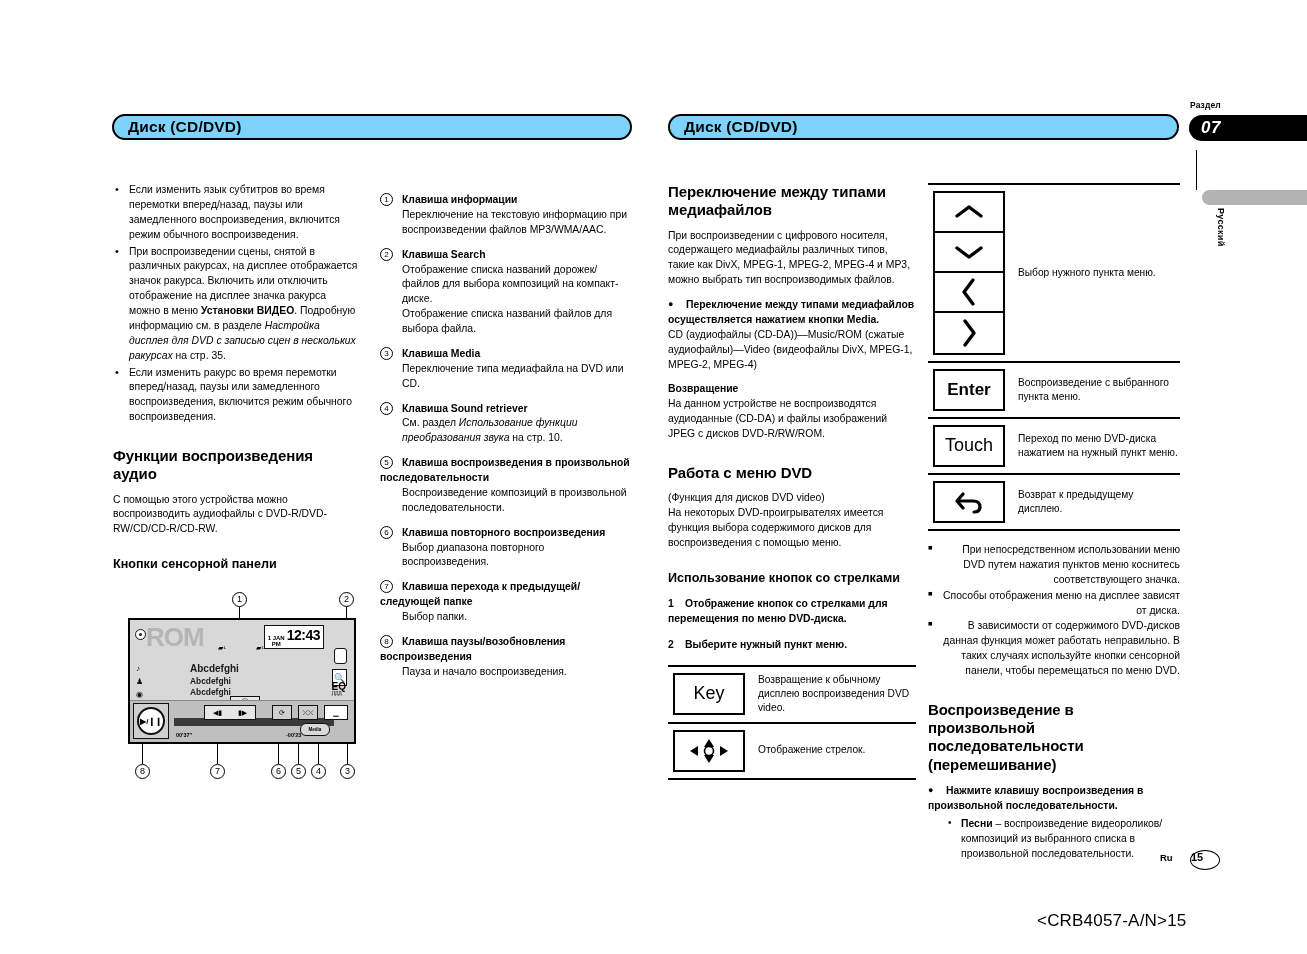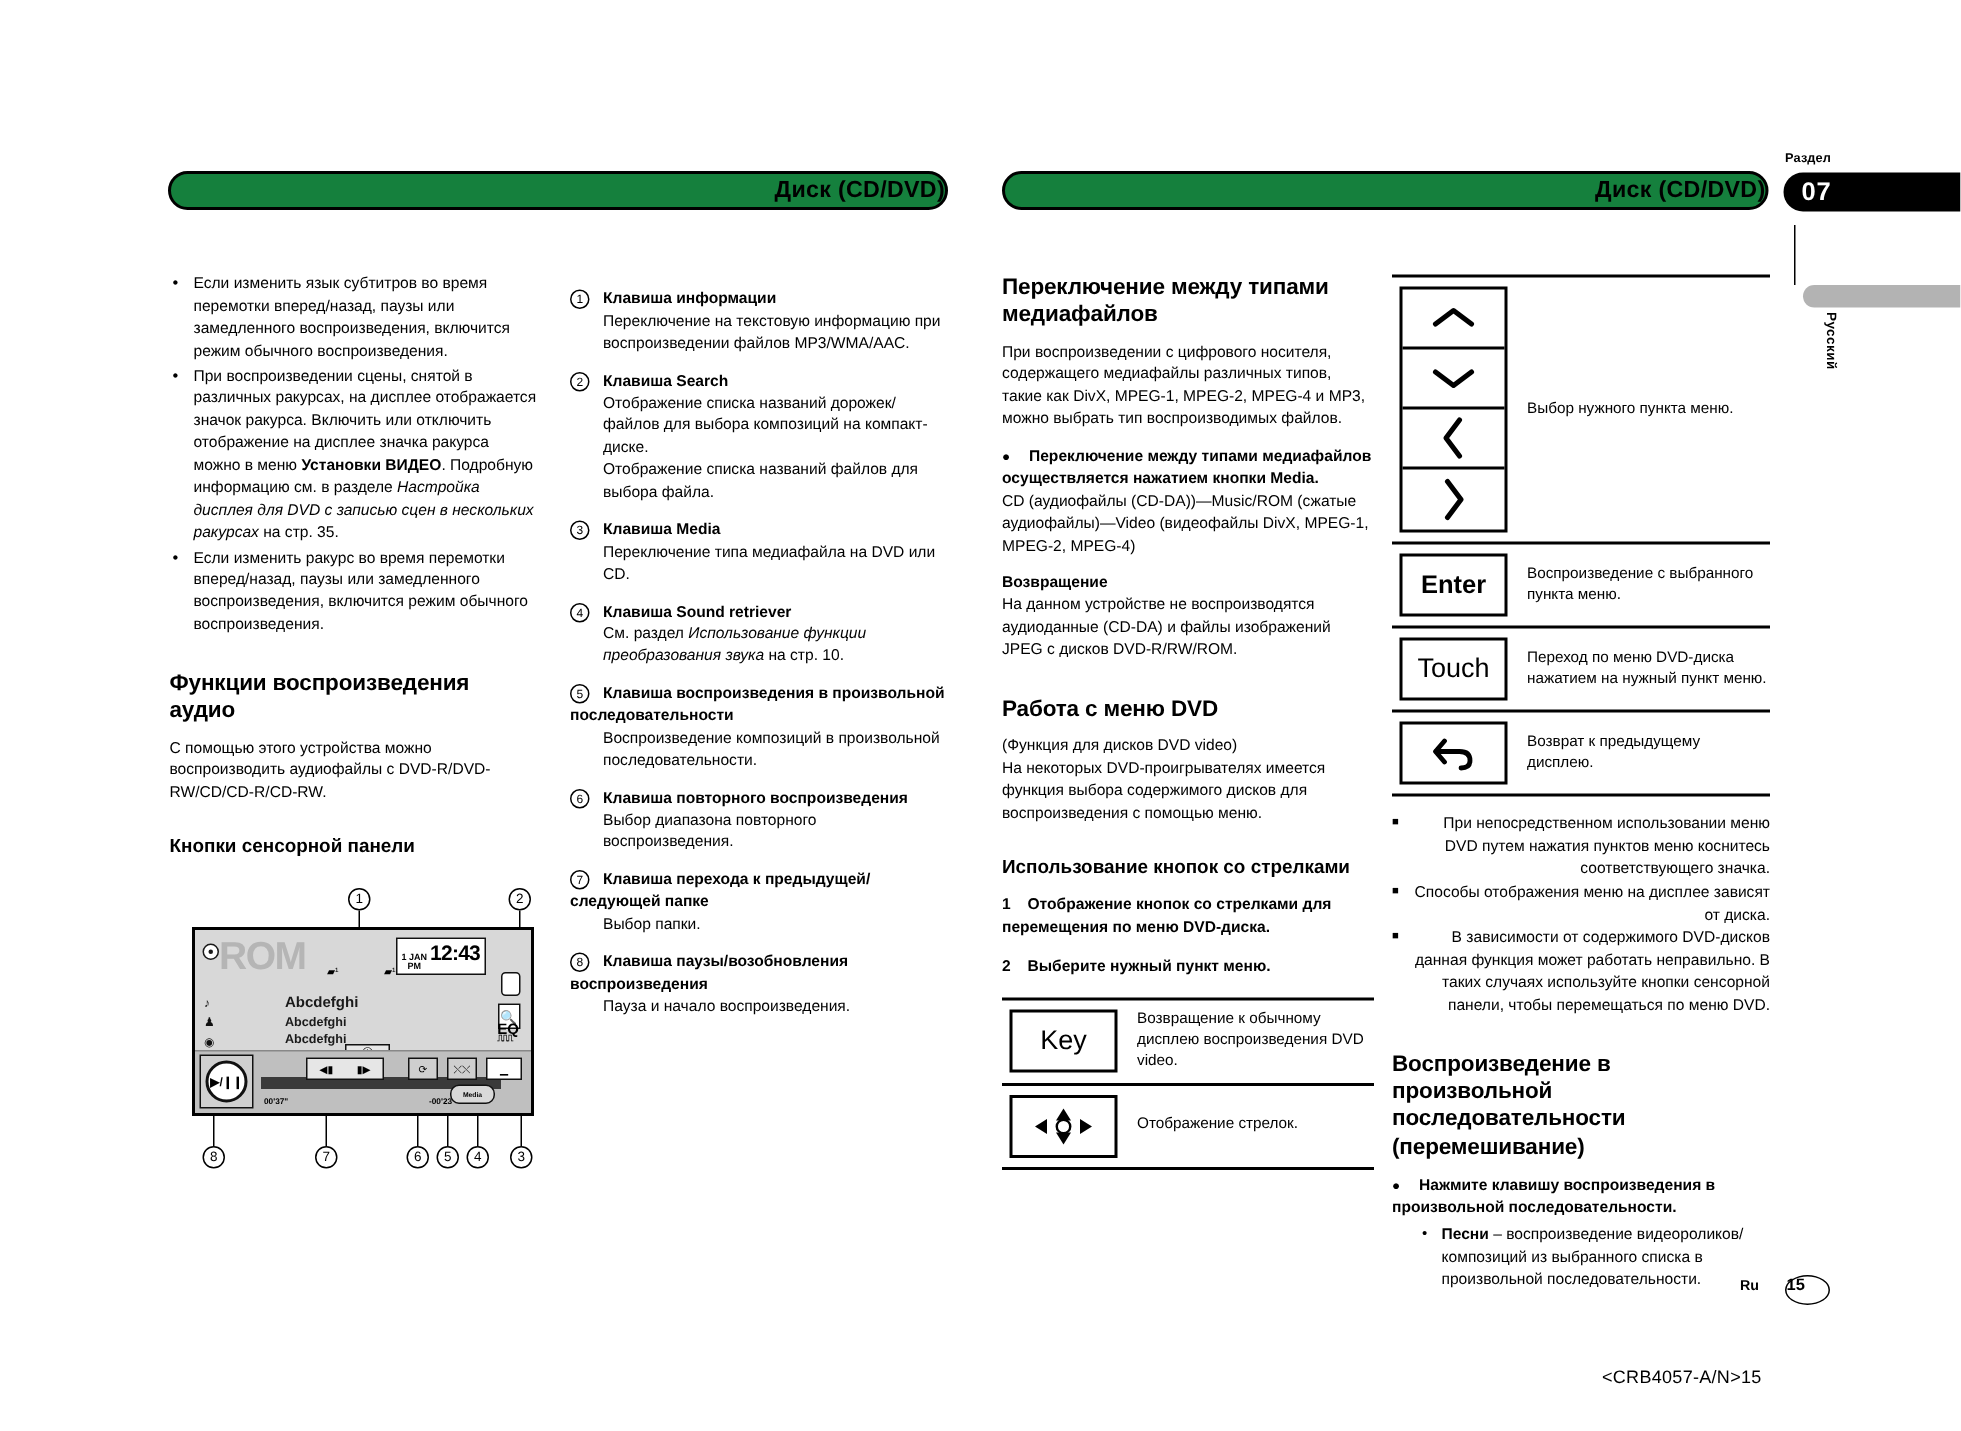--- a/index.html
+++ b/index.html
@@ -16,25 +16,24 @@
   }
 
   .page { position: absolute; inset: 0; }
 
   
   .head-pill {
     position: absolute;
     height: 26px;
     border: 2px solid #000;
     border-radius: 14px;
-    background: #15803d;
+    background: #7dd3fc;
     display: flex;
     align-items: center;
     padding-left: 14px;
-    justify-content: flex-end;
   }
   .head-pill .title {
     font-size: 15.5px;
     font-weight: bold;
     letter-spacing: .2px;
   }
 
   #head-left  { left: 112px; top: 114px; width: 520px; }
   #head-right { left: 668px; top: 114px; width: 511px; }
 
@@ -50,21 +49,21 @@
     position: absolute;
     left: 1189px; top: 115px;
     width: 118px; height: 26px;
     background: #000;
     border-radius: 13px 0 0 13px;
     color: #fff;
     display: flex; align-items: center;
     padding-left: 12px;
   }
   .sect-tab span {
-    font-size: 17px; font-weight: bold; 
+    font-size: 17px; font-weight: bold; font-style: italic;
     letter-spacing: .5px;
   }
   .lang-tab {
     position: absolute;
     left: 1202px; top: 190px;
     width: 105px; height: 15px;
     background: #b3b3b3;
     border-radius: 8px 0 0 8px;
   }
   .lang-text {
@@ -340,21 +339,21 @@
   }
   .pagenum {
     position: absolute; left: 1190px; top: 850px;
     width: 30px; height: 20px;
     border: 1.6px solid #000; border-radius: 50%;
     font-size: 11px; font-weight: bold;
     line-height: 13px;
   }
   .docnum {
     position: absolute; left: 1037px; top: 911px;
-    font-size: 12px; letter-spacing: .2px; margin-left: 31px;
+    font-size: 17px; letter-spacing: .2px;
   }
 </style>
 </head>
 <body>
 
 <div class="page">
 
   <div class="head-pill" id="head-left">
     <span class="title">Диск (CD/DVD)</span>
   </div>

